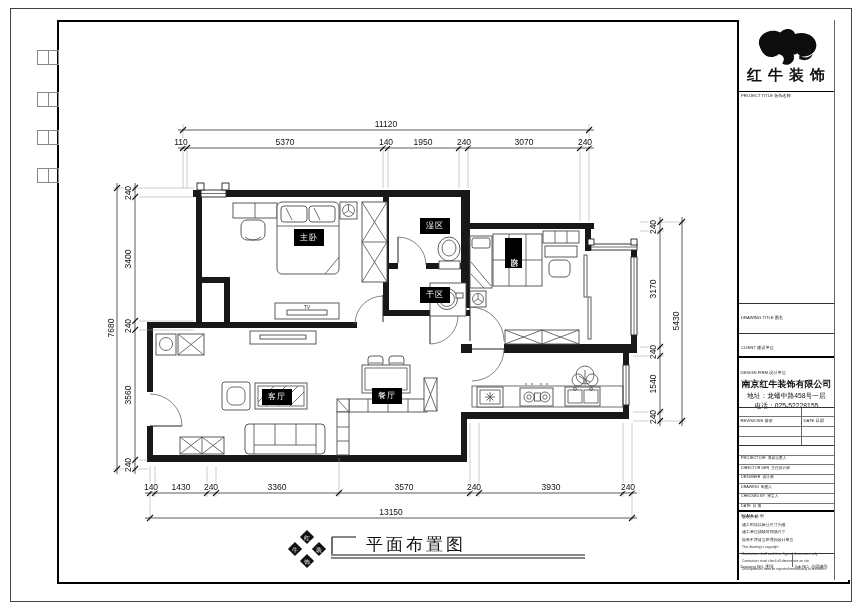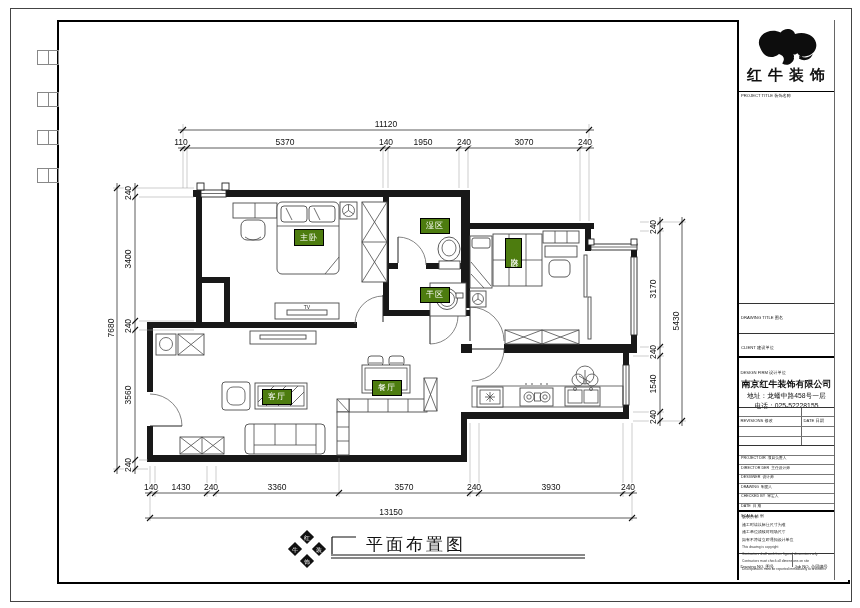--- a/index.html
+++ b/index.html
@@ -19,21 +19,21 @@
   .leaf{stroke:#222;stroke-width:1;}
   .dimline{stroke:#333;stroke-width:.8;fill:none;}
   .wit{stroke:#999;stroke-width:.5;}
   .tick{stroke:#111;stroke-width:1.1;}
   text.dim{font:8.5px "Liberation Sans",sans-serif;fill:#111;text-anchor:middle;
            paint-order:stroke;stroke:#fff;stroke-width:2.5px;}
   text.tiny{font:5px "Liberation Sans",sans-serif;fill:#333;text-anchor:middle;}
   text.cap{font:17px "Liberation Serif",serif;fill:#111;letter-spacing:3px;}
   text.dch{font:6px "Liberation Sans",sans-serif;fill:#fff;text-anchor:middle;}
   
-  .rlabel{position:absolute;background:#4d7c0f;color:#fff;font-size:8px;line-height:1;
+  .rlabel{position:absolute;background:#000000;color:#fff;font-size:8px;line-height:1;
           display:flex;align-items:center;justify-content:center;border:1px solid #000;letter-spacing:1px;}
   .rlabel.v{writing-mode:vertical-rl;}
   
   .tblock{position:absolute;left:737px;top:20px;width:111px;height:560px;border-left:2px solid #000;background:#fff;}
   .tbin{position:absolute;left:0;top:0;width:95px;height:100%;border-right:1px solid #666;}
   .trow{position:absolute;left:0;width:95px;box-sizing:border-box;}
   .lab{font-size:6px;transform:scale(.7);transform-origin:0 50%;display:inline-block;white-space:nowrap;color:#222;}
   .lab2{font-size:6px;transform:scale(.62);transform-origin:0 50%;display:inline-block;white-space:nowrap;color:#222;}
   .brand{font-size:15px;font-weight:700;letter-spacing:6px;text-align:center;padding-left:5px;}
   .coname{font-size:9px;font-weight:700;text-align:center;}
@@ -460,21 +460,21 @@
       <line x1="331" y1="555" x2="585" y2="555" stroke="#111" stroke-width="1"></line>
       <line x1="331" y1="558" x2="585" y2="558" stroke="#111" stroke-width="1"></line>
     </g>
   </svg>
 
   <div class="rlabel" style="left:294px;top:229px;width:28px;height:15px">主卧</div>
   <div class="rlabel" style="left:420px;top:218px;width:28px;height:14px">湿区</div>
   <div class="rlabel" style="left:420px;top:287px;width:28px;height:14px">干区</div>
   <div class="rlabel v" style="left:505px;top:238px;width:15px;height:28px">次卧</div>
   <div class="rlabel" style="left:262px;top:389px;width:28px;height:14px">客厅</div>
-  <div class="rlabel" style="left:372px;top:380px;width:28px;height:14px">餐厅</div>
+  <div class="rlabel" style="left:372px;top:388px;width:28px;height:14px">餐厅</div>
 
   <div class="tblock">
     <div class="tbin">
 
       <div class="trow" style="top:6px;height:40px;text-align:center">
         <svg width="80" height="40" viewBox="0 0 96 50" style="position:relative">
           <path fill="#0d0d0d" d="M14,26 C8,12 26,1 40,8 C44,2 56,2 58,10 C74,5 88,16 84,28 C81,38 66,41 56,35 C60,44 50,52 42,47 C46,41 44,37 38,35 C28,43 18,38 14,26 Z M58,36 C64,46 78,44 80,35 C75,41 66,41 61,34 Z"></path>
           <circle cx="60" cy="39" r="3.4" fill="#fff"></circle>
         </svg>
       </div>

